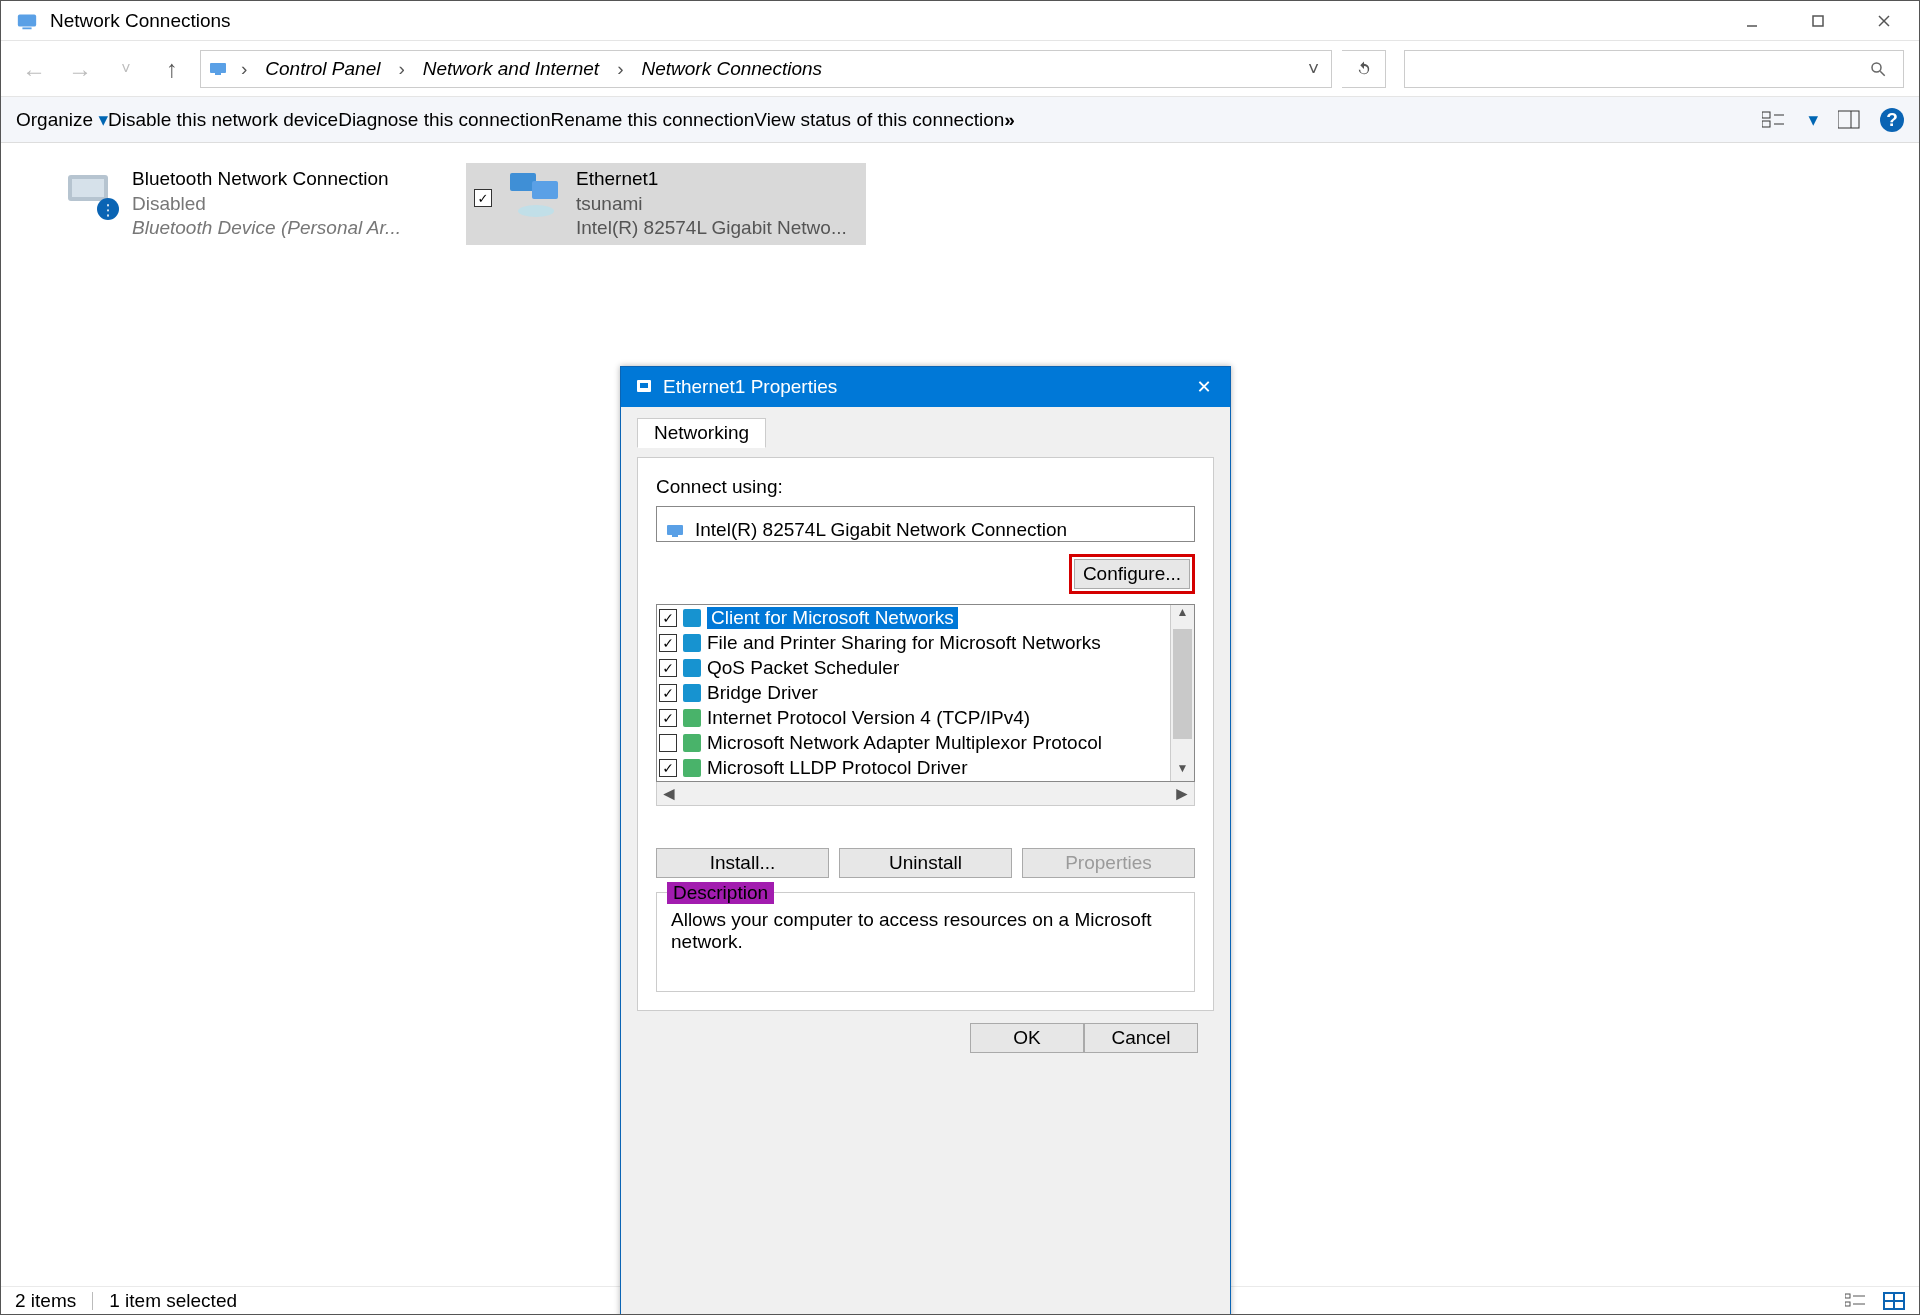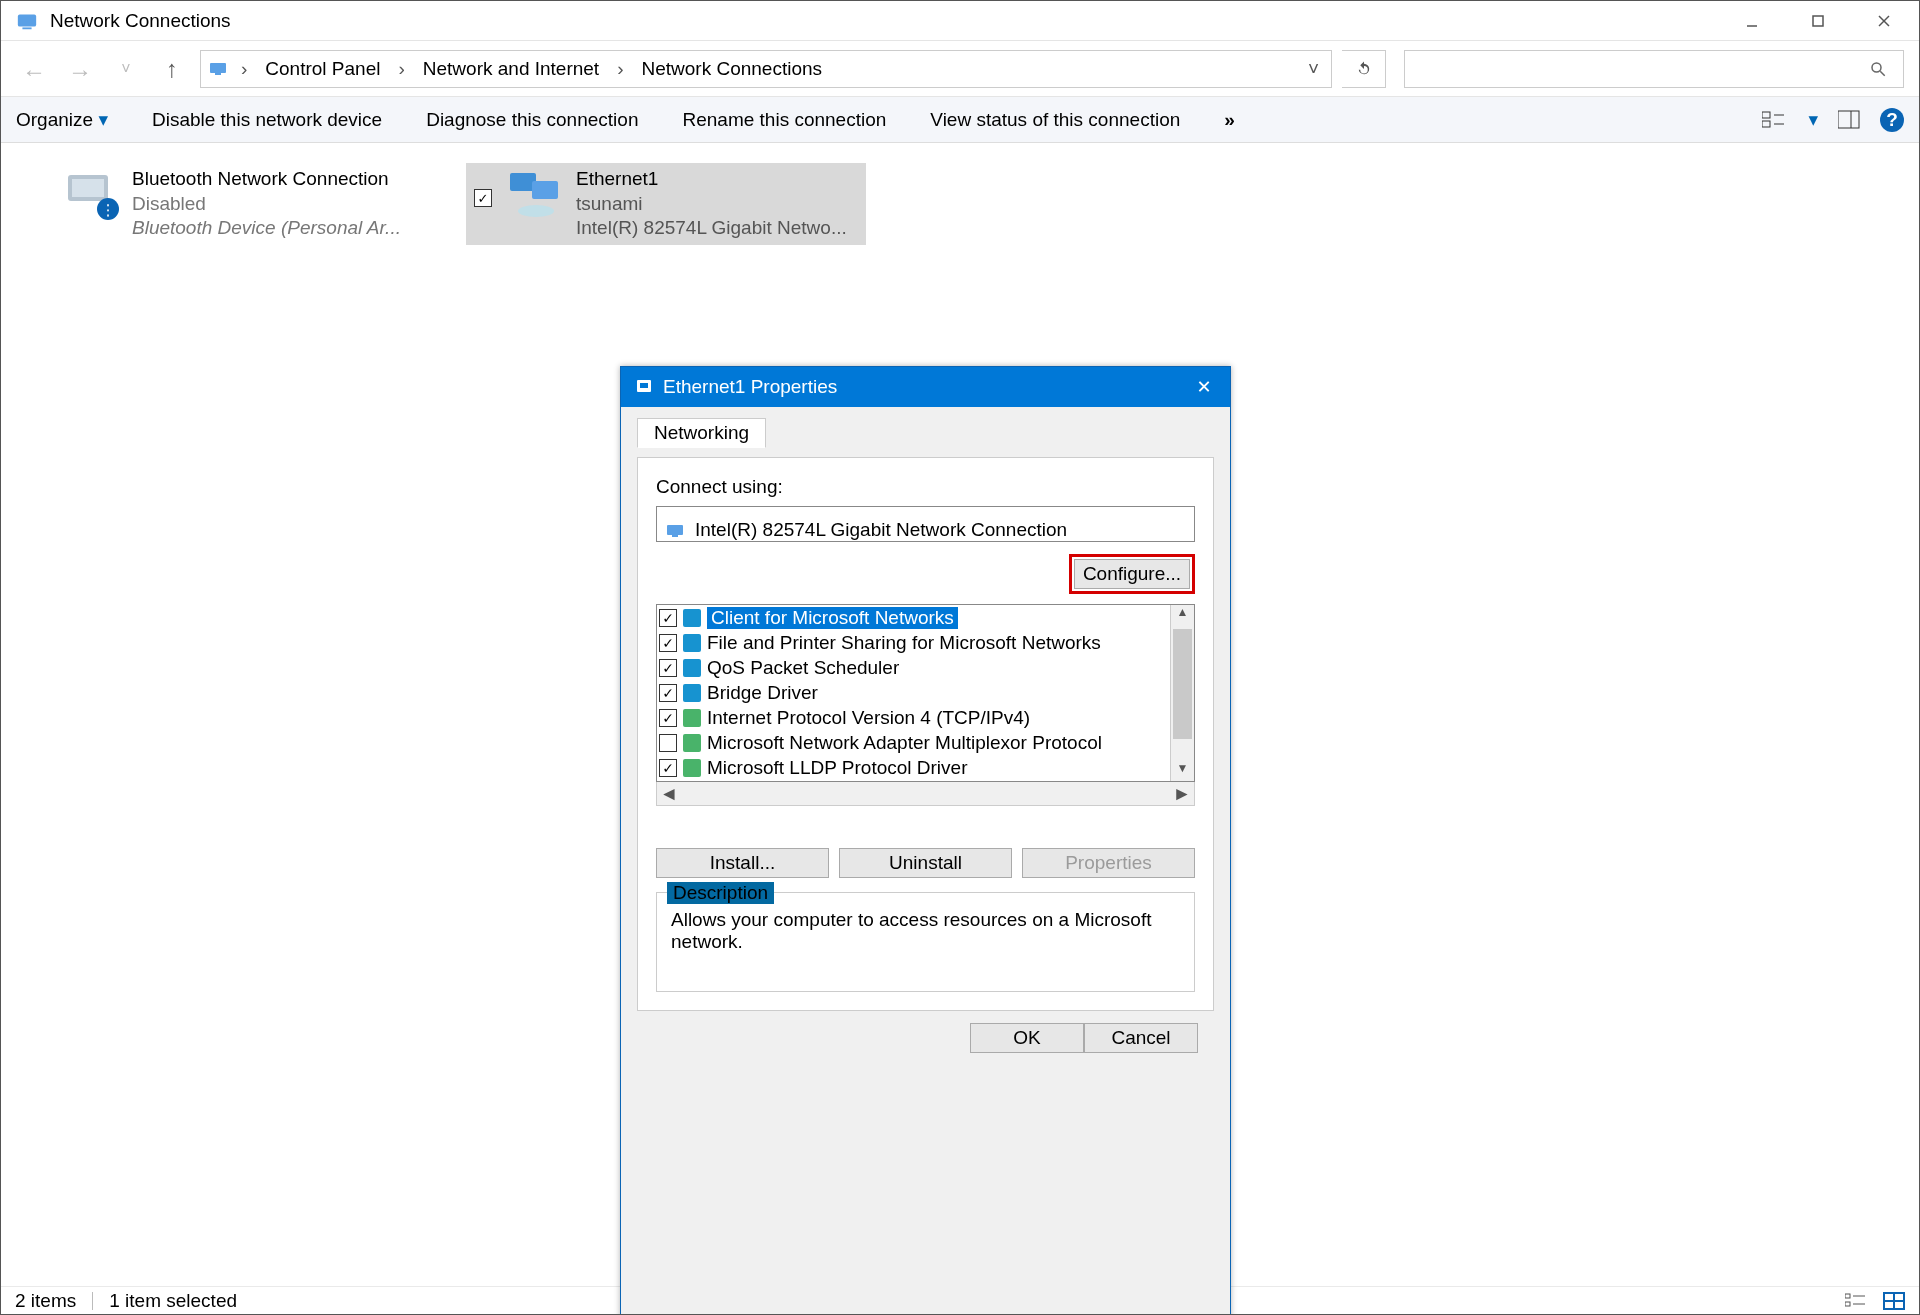--- a/index.html
+++ b/index.html
@@ -9,28 +9,28 @@
   .titlebar { height:40px; display:flex; align-items:center; justify-content:space-between; padding:0 2px 0 15px; border-bottom:1px solid #e5e5e5; }
   .title-left { display:flex; align-items:center; gap:12px; color:#000; font-weight:400; }
   .title-icon { width:22px; height:22px; }
   .title-ctrls { display:flex; }
   .title-ctrls > div { width:66px; height:40px; display:flex; align-items:center; justify-content:center; color:#777; }
   
   .navbar { height:56px; display:flex; align-items:center; padding:0 15px; gap:10px; border-bottom:1px solid #e5e5e5; }
   .navbar .arrow { width:36px; text-align:center; color:#bcbcbc; font-size:24px; }
   .navbar .arrow.up { color:#555; }
   .addr { flex:1; height:38px; border:1px solid #cccccc; background:#fff; display:flex; align-items:center; padding:0 6px; gap:8px; }
-  .addr .crumb { color:#000; cursor:default; padding:0 6px; }
+  .addr .crumb { color:#000; cursor:default; padding:0 6px;font-style:italic; }
   .addr .ch { color:#555; padding:0 4px; }
   .addr .flex1 { flex:1; }
   .addr .more { color:#555; padding:0 6px; }
   .refresh { width:44px; height:38px; border:1px solid #ccc; border-left:none; display:flex; align-items:center; justify-content:center; }
   .search { width:500px; height:38px; border:1px solid #ccc; margin-left:8px; display:flex; align-items:center; justify-content:flex-end; padding-right:16px; color:#555; }
   
-  .toolbar { height:46px; background:#f4f6fa; border-bottom:1px solid #ddd; display:flex; align-items:center; padding:0 15px; gap:44px; color:#1b1b1b; }
+  .toolbar { height:46px; background:#f4f6fa; border-bottom:1px solid #ddd; display:flex; align-items:center; padding:0 15px; color:#1b1b1b; }
   .toolbar .tb-item { color:#000; }
   .toolbar .spacer { flex:1; }
   .toolbar .right { display:flex; align-items:center; gap:20px; }
   .help-icon { width:24px; height:24px; border-radius:50%; background:#0a64b4; color:#fff; font-weight:bold; display:flex; align-items:center; justify-content:center; }
   
   .content { position:relative; height:1128px; padding:20px 55px; display:flex; gap:10px; align-items:flex-start; }
   .conn-item { display:flex; align-items:flex-start; gap:12px; padding:4px 8px; width:400px; }
   .conn-item.sel { background:#d9d9d9; }
   .conn-item.sel .chk { margin-right:4px; margin-top:22px; }
   .conn-ico { width:56px; height:56px; }
@@ -64,21 +64,21 @@
   .li.sel .txt { background:#0078d7; color:#fff; padding:0 4px; }
   .listbox .vscroll { width:24px; background:#f0f0f0; border-left:1px solid #ccc; display:flex; flex-direction:column; }
   .listbox .vscroll .thumb { background:#c9c9c9; height:110px; margin:4px 2px; }
   .listbox .vscroll .arr { height:20px; text-align:center; font-size:12px; color:#555; }
   .hscroll { border:1px solid #ccc; border-top:none; height:24px; display:flex; align-items:center; background:#f0f0f0; }
   .hscroll .end { width:24px; text-align:center; color:#555; }
   .hscroll .track { flex:1; background:#f0f0f0; }
   .btn-row { display:flex; gap:10px; margin-top:14px; }
   .btn-row .btn { flex:1;margin-top:28px; }
   .fieldset { border:1px solid #ccc; padding:10px 12px 16px 12px; margin-top:14px; position:relative; }
-  .fieldset .legend { position:absolute; top:-11px; left:10px; background:#0369a1; padding:0 6px; }
+  .fieldset .legend { position:absolute; top:-11px; left:10px; background:#a21caf; padding:0 6px; }
   .dlg-foot { display:flex; justify-content:flex-end; padding:12px 16px 0 0; }
   svg { display:block; }
   .chk { width:18px; height:18px; border:1px solid #333; background:#fff; display:flex; align-items:center; justify-content:center; font-size:13px; }
 </style>
 </head>
 <body>
 
 <div class="window">
 
   <div class="titlebar">

